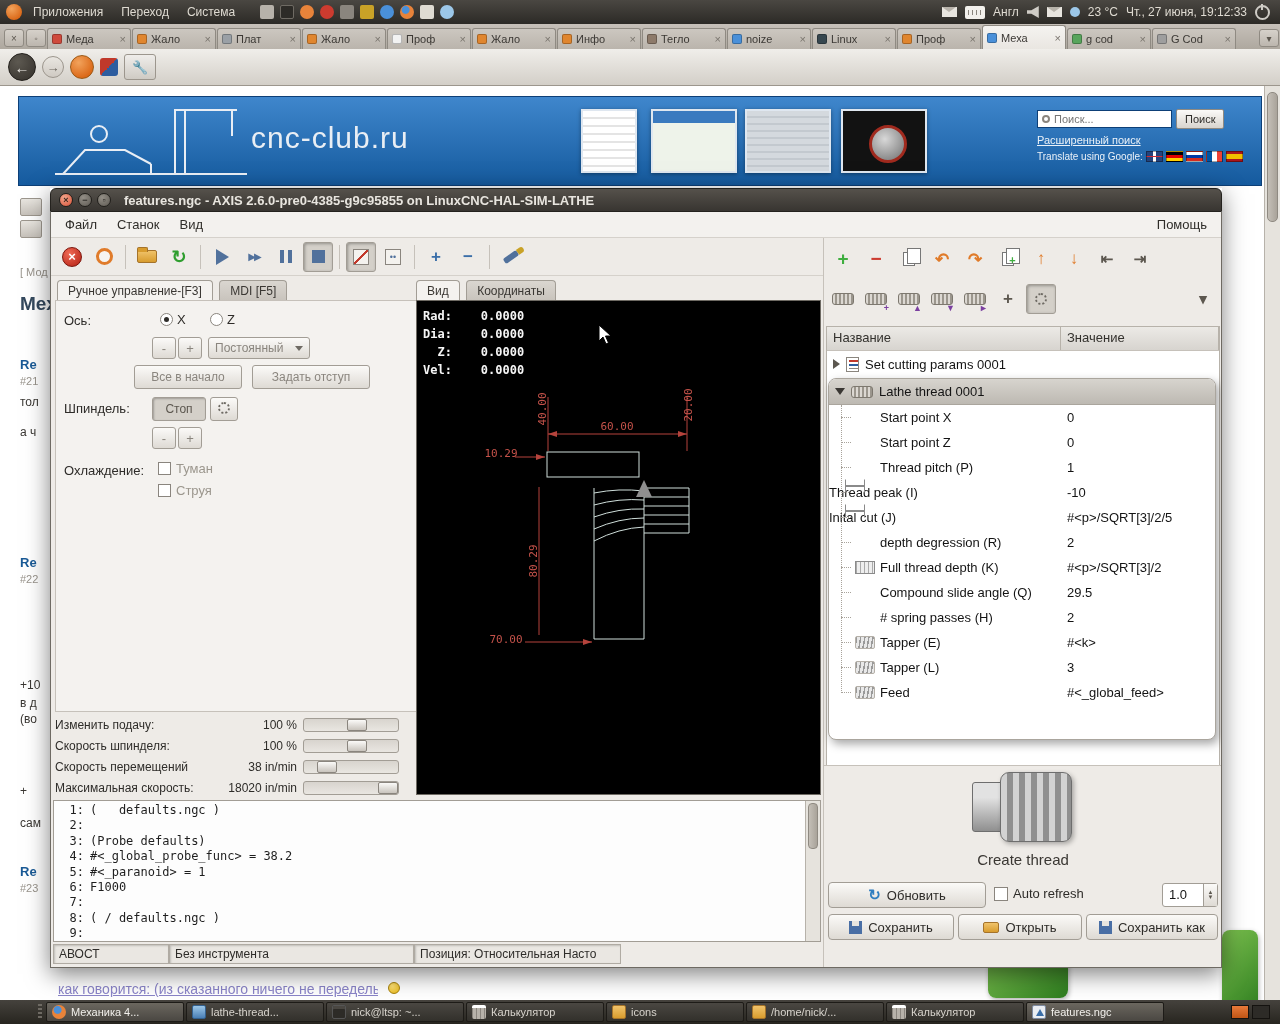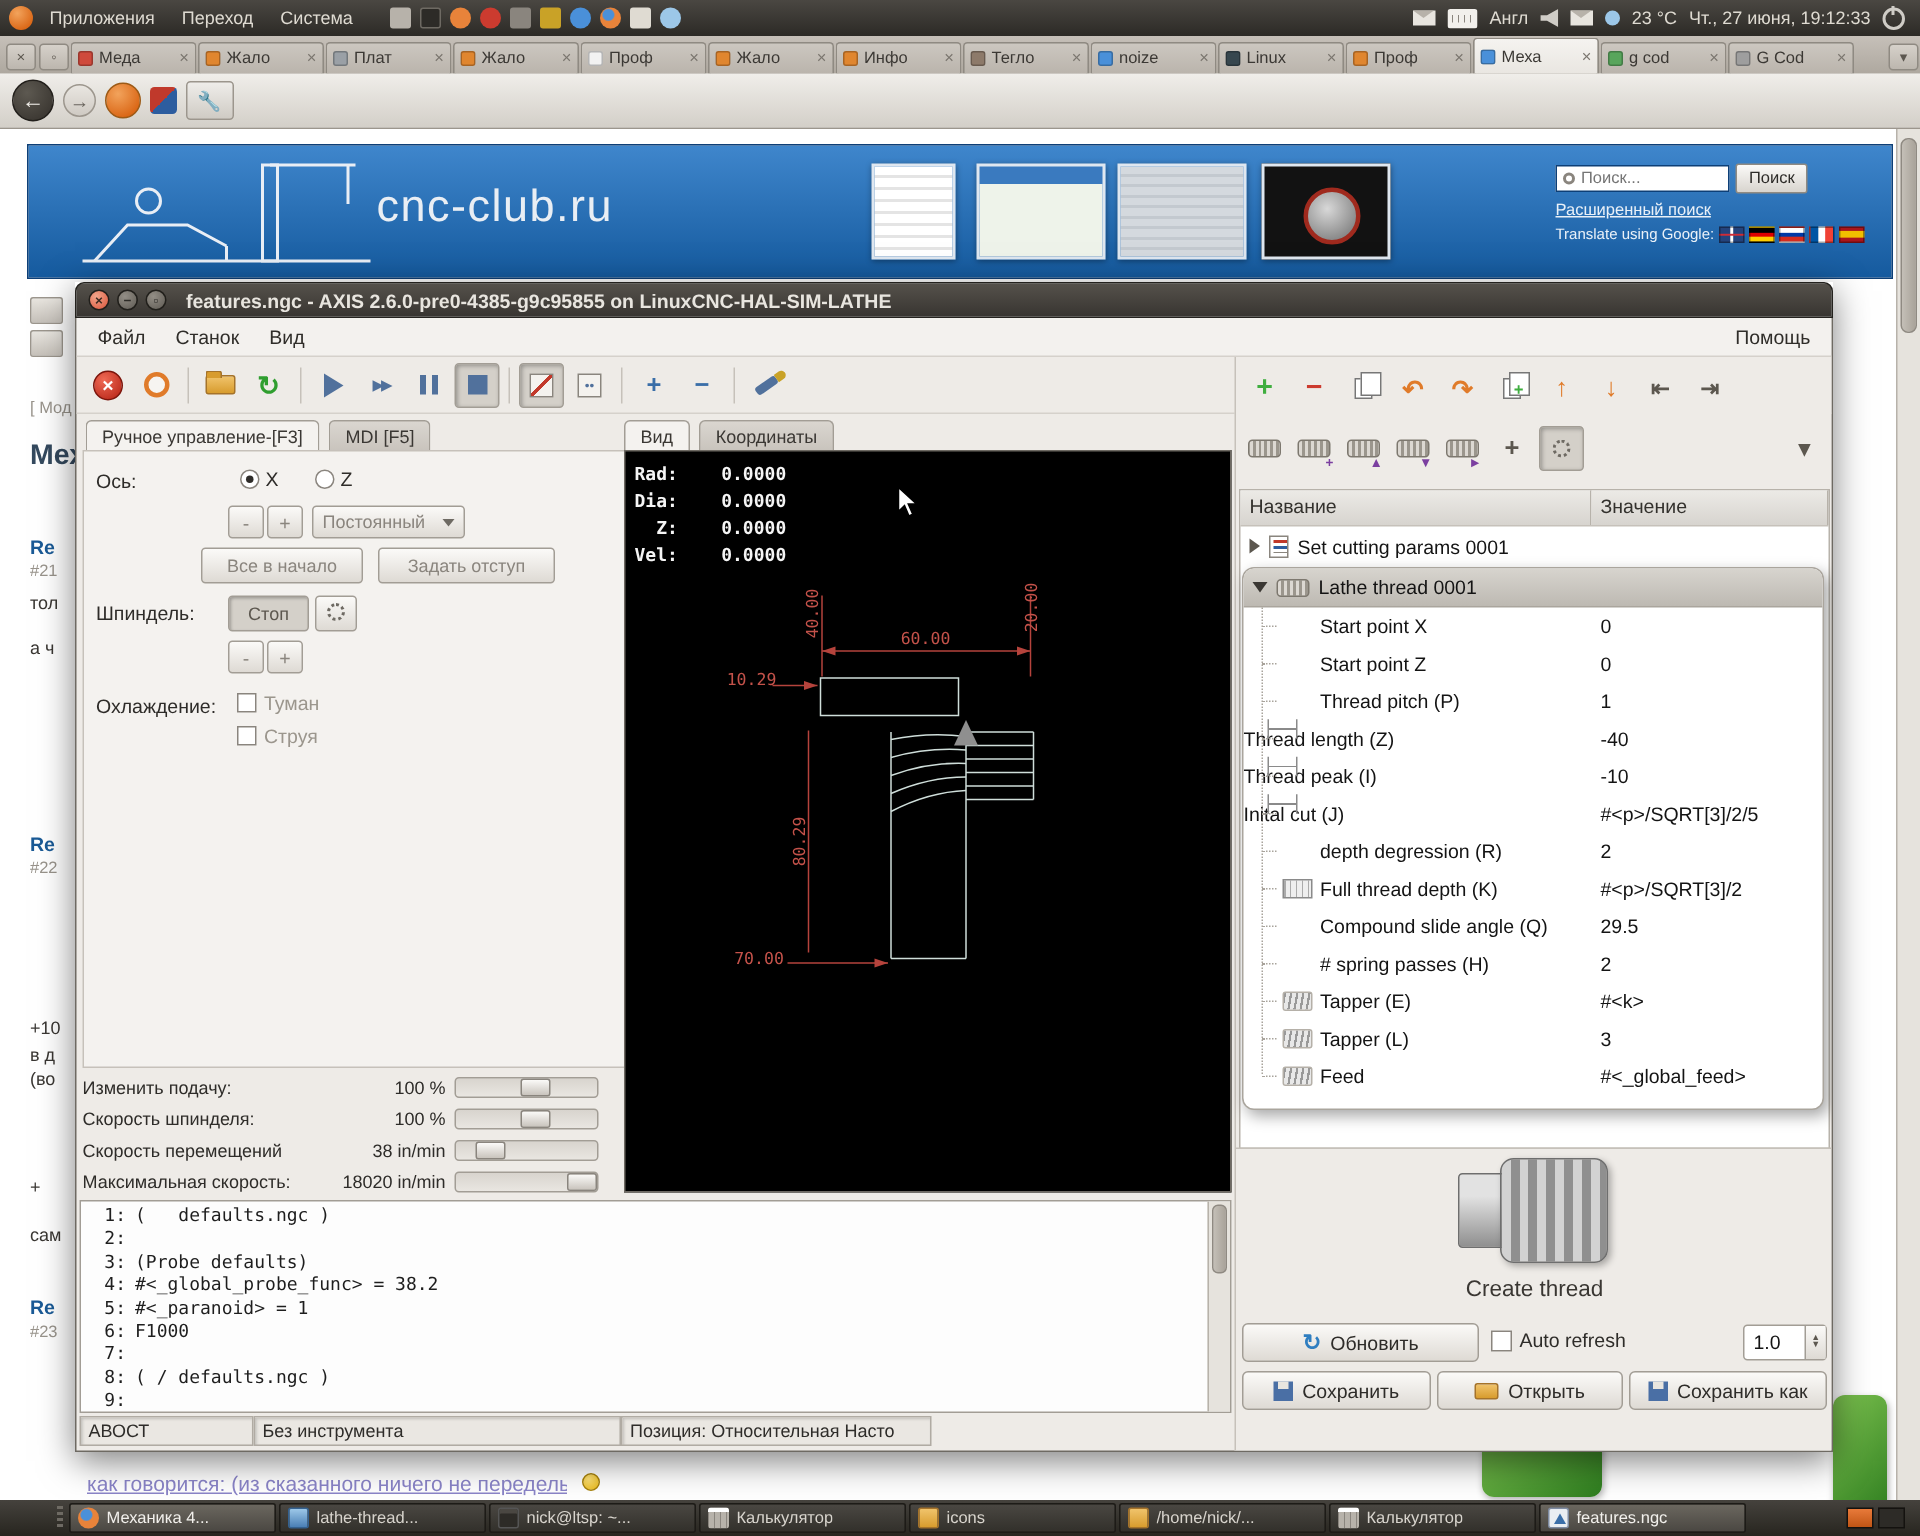--- a/index.html
+++ b/index.html
@@ -50,21 +50,21 @@
 .banner{left:18px;top:10px;width:1244px;height:90px;background:linear-gradient(#3f86cc,#155a9e);border:1px solid #0d3f77;overflow:hidden}
 .site-logo{left:232px;top:24px;font-size:30px;color:#e9eef4;letter-spacing:1px}
 .bth{position:absolute;top:12px;height:64px;border:2px solid #dfe7f0;box-shadow:0 1px 4px rgba(0,0,0,.4)}
 .bth.b1{left:562px;width:56px;background:repeating-linear-gradient(#fff 0 6px,#e4e4e4 6px 8px)}
 .bth.b2{left:632px;width:86px;background:linear-gradient(#3a7abf 0 12px,#eef3ea 12px)}
 .bth.b3{left:726px;width:86px;background:linear-gradient(#50555a 0 10px,#dfe3e8 10px);background-image:repeating-linear-gradient(#d4d9de 0 5px,#c3c9cf 5px 7px)}
 .bth.b4{left:822px;width:86px;background:#121212;position:absolute}
 .bth.b4::after{content:"";position:absolute;left:26px;top:14px;width:32px;height:32px;border-radius:50%;background:radial-gradient(circle at 40% 35%,#d8d8d8,#6e6e6e);border:3px solid #a02a1e}
 .srch{left:1018px;top:12px;width:222px;font-size:11px;color:#eaf1f8}
 .srch-row{display:flex;gap:4px;align-items:center}
-.srch-in{width:116px;height:18px;border:1px solid #0d3f77;font-size:11px;padding:0 4px 0 16px;background:#fff}
+.srch-in{width:135px;height:18px;border:1px solid #0d3f77;font-size:11px;padding:0 4px 0 16px;background:#fff}
 .mag{position:absolute;left:5px;top:6px;width:8px;height:8px;border:2px solid #8a857e;border-radius:50%;z-index:2}
 .srch-btn{height:20px;background:linear-gradient(#fbfaf8,#d8d4ce);border:1px solid #8f8a82;font-size:11px;padding:0 8px;border-radius:2px;color:#2e2c29}
 .srch-adv{margin-top:5px;text-decoration:underline}
 .srch-tr{margin-top:5px;display:flex;align-items:center;gap:3px;font-size:10px}
 .flag{width:17px;height:11px;border:1px solid rgba(0,0,0,.35);flex:none;display:inline-block}
 .flag-uk{background-color:#24437c;background-image:linear-gradient(to bottom,transparent 40%,#cf2b36 40%,#cf2b36 60%,transparent 60%),linear-gradient(to right,transparent 42%,#fff 42%,#fff 58%,transparent 58%)}
 .flag-de{background:linear-gradient(#000 33%,#d00 33% 66%,#ffce00 66%)}
 .flag-ru{background:linear-gradient(#fff 33%,#0039a6 33% 66%,#d52b1e 66%)}
 .flag-fr{background:linear-gradient(90deg,#0055a4 33%,#fff 33% 66%,#ef4135 66%)}
 .flag-es{background:linear-gradient(#aa151b 25%,#f1bf00 25% 75%,#aa151b 75%)}
@@ -726,25 +726,20 @@
                 <span class="pname">Start point Z</span>
                 <span class="pval">0</span>
               </div>
               <div class="prow">
                 <i class="picon none"></i>
                 <span class="pname">Thread pitch (P)</span>
                 <span class="pval">1</span>
               </div>
               <div class="prow">
                 <i class="picon dim"></i>
-                <span class="pname">Thread length (Z)</span>
-                <span class="pval">-40</span>
-              </div>
-              <div class="prow">
-                <i class="picon dim"></i>
                 <span class="pname">Thread peak (I)</span>
                 <span class="pval">-10</span>
               </div>
               <div class="prow">
                 <i class="picon dim"></i>
                 <span class="pname">Inital cut (J)</span>
                 <span class="pval">#&lt;p&gt;/SQRT[3]/2/5</span>
               </div>
               <div class="prow">
                 <i class="picon none"></i>

